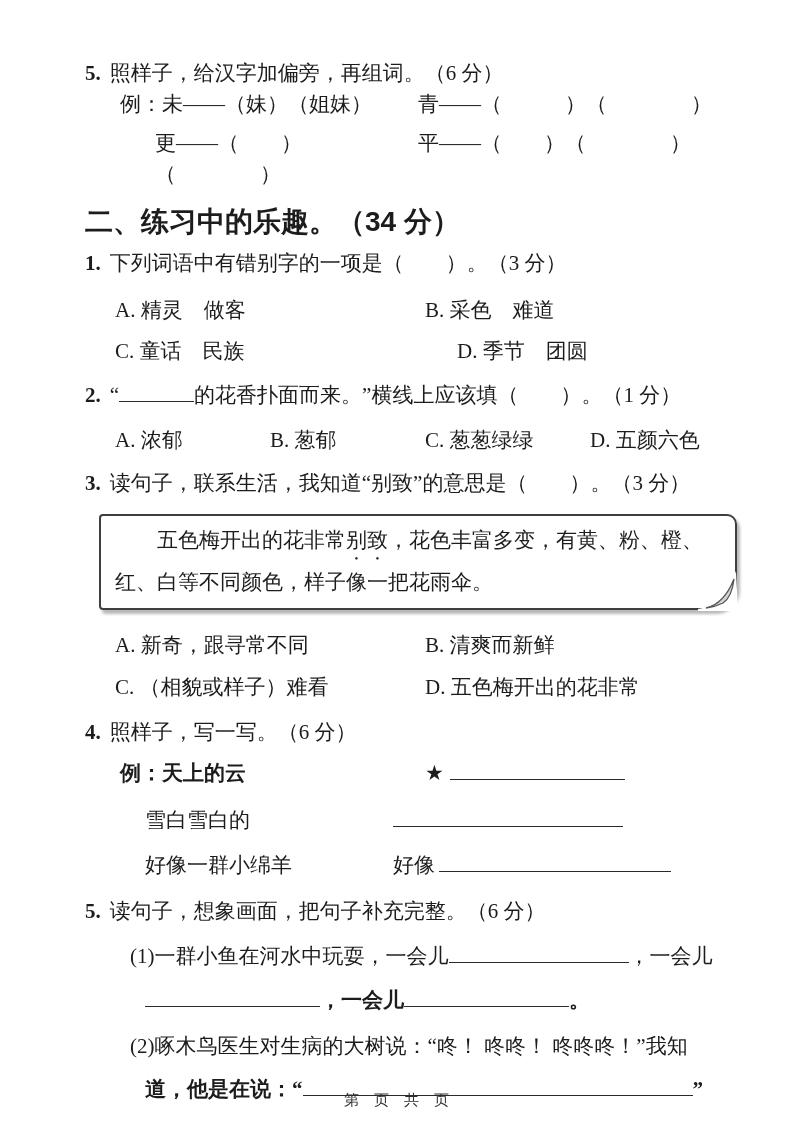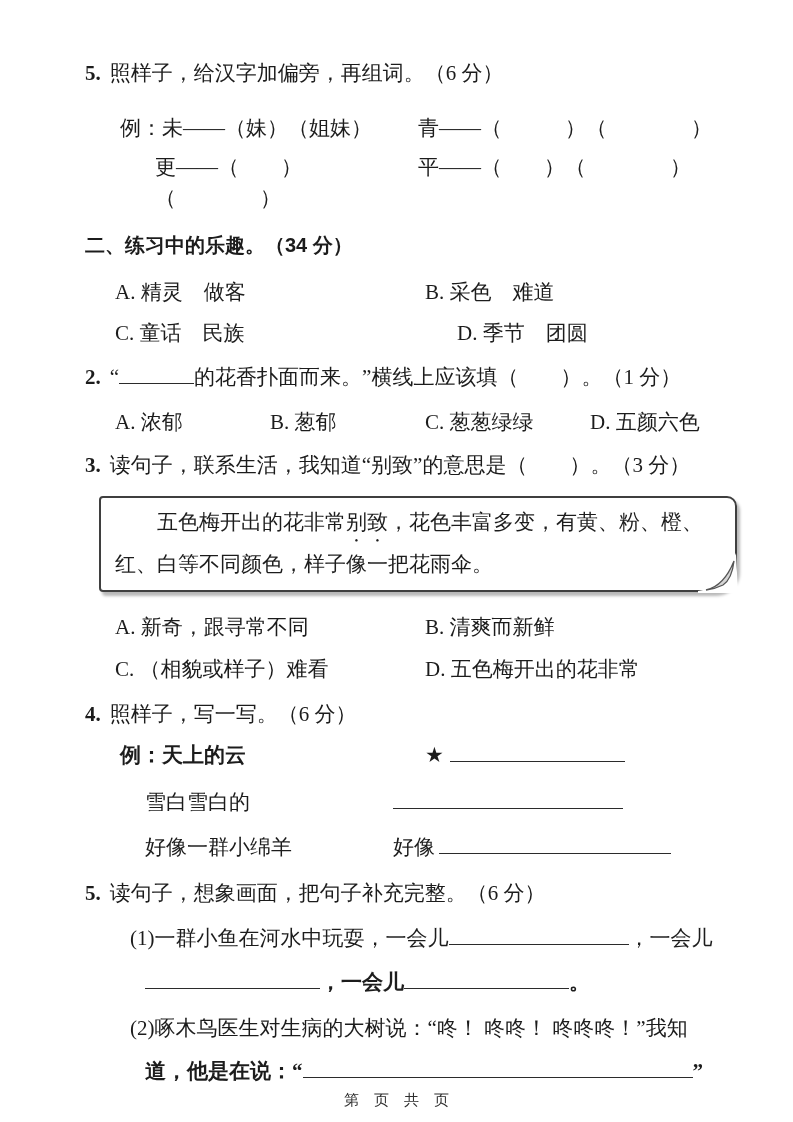--- a/index.html
+++ b/index.html
@@ -11,21 +11,21 @@
     color:#1c1c1c;
     font-family:"Liberation Serif","DejaVu Serif",serif;
     font-size:21px;
     padding:58px 42px 0 85px;
     overflow:hidden;
   }
   .line { line-height:31px; min-height:31px; }
   .qnum { font-weight:bold; margin-right:9px; }
   .sec-title {
     font-family:"Liberation Sans","DejaVu Sans",sans-serif;
-    font-weight:bold; font-size:20px;
+    font-weight:bold; font-size:28px;
   }
   .two-col { display:flex; }
   .opt-l { margin-left:30px; width:310px; }
   .opt-r { }
   .q2opts { display:flex; margin-left:30px; }
   .q2opts .o1 { width:155px; }
   .q2opts .o2 { width:155px; }
   .q2opts .o3 { width:165px; }
   .blank { display:inline-block; border-bottom:1.8px solid #2b2b2b; }
   .b75 { width:75px; } .b175 { width:175px; } .b180 { width:180px; }
@@ -63,21 +63,21 @@
   
   .p-ind1 { margin-left:45px; }
   .p-ind2 { margin-left:60px;font-weight:bold; }
   .footer {
     position:absolute; bottom:12px; left:0; right:0;
     text-align:center;
     font-size:15px; color:#2e2e2e;
     font-family:"Liberation Sans","DejaVu Sans",sans-serif;
   }
   
-  .mt24{margin-top:24px;} .mt8{margin-top:8px;} .mt16{margin-top:16px;}
+  .mt24{} .mt8{margin-top:8px;} .mt16{margin-top:16px;}
   .mt11{margin-top:11px;} .mt10{margin-top:10px;gap:32px;} .mt13{margin-top:13px;}
   .mt14{margin-top:14px;} .mt12{margin-top:12px;} .mt15{margin-top:15px;}
   .mt20{margin-top:20px;}
 </style>
 </head>
 <body>
 
 <div class="page">
 
   <div class="line">
@@ -87,20 +87,23 @@
     <span class="tq-l1">例：未——（妹）（姐妹）</span>
     <span>青——（　　　）（　　　　）</span>
   </div>
   <div class="line tq-row mt8">
     <span class="tq-l2">更——（　　）（　　　　）</span>
     <span>平——（　　）（　　　　）</span>
   </div>
 
   <div class="line sec-title mt16">二、练习中的乐趣。（34 分）</div>
 
+  <div class="line mt11">
+    <span class="qnum">1.</span><span>下列词语中有错别字的一项是（　　）。（3 分）</span>
+  </div>
   <div class="line two-col mt16">
     <span class="opt-l"><span>A.</span> <span>精灵　做客</span></span>
     <span class="opt-r"><span>B.</span> <span>采色　难道</span></span>
   </div>
   <div class="line two-col mt10">
     <span class="opt-l"><span>C.</span> <span>童话　民族</span></span>
     <span class="opt-r"><span>D.</span> <span>季节　团圆</span></span>
   </div>
 
   <div class="line mt13">

